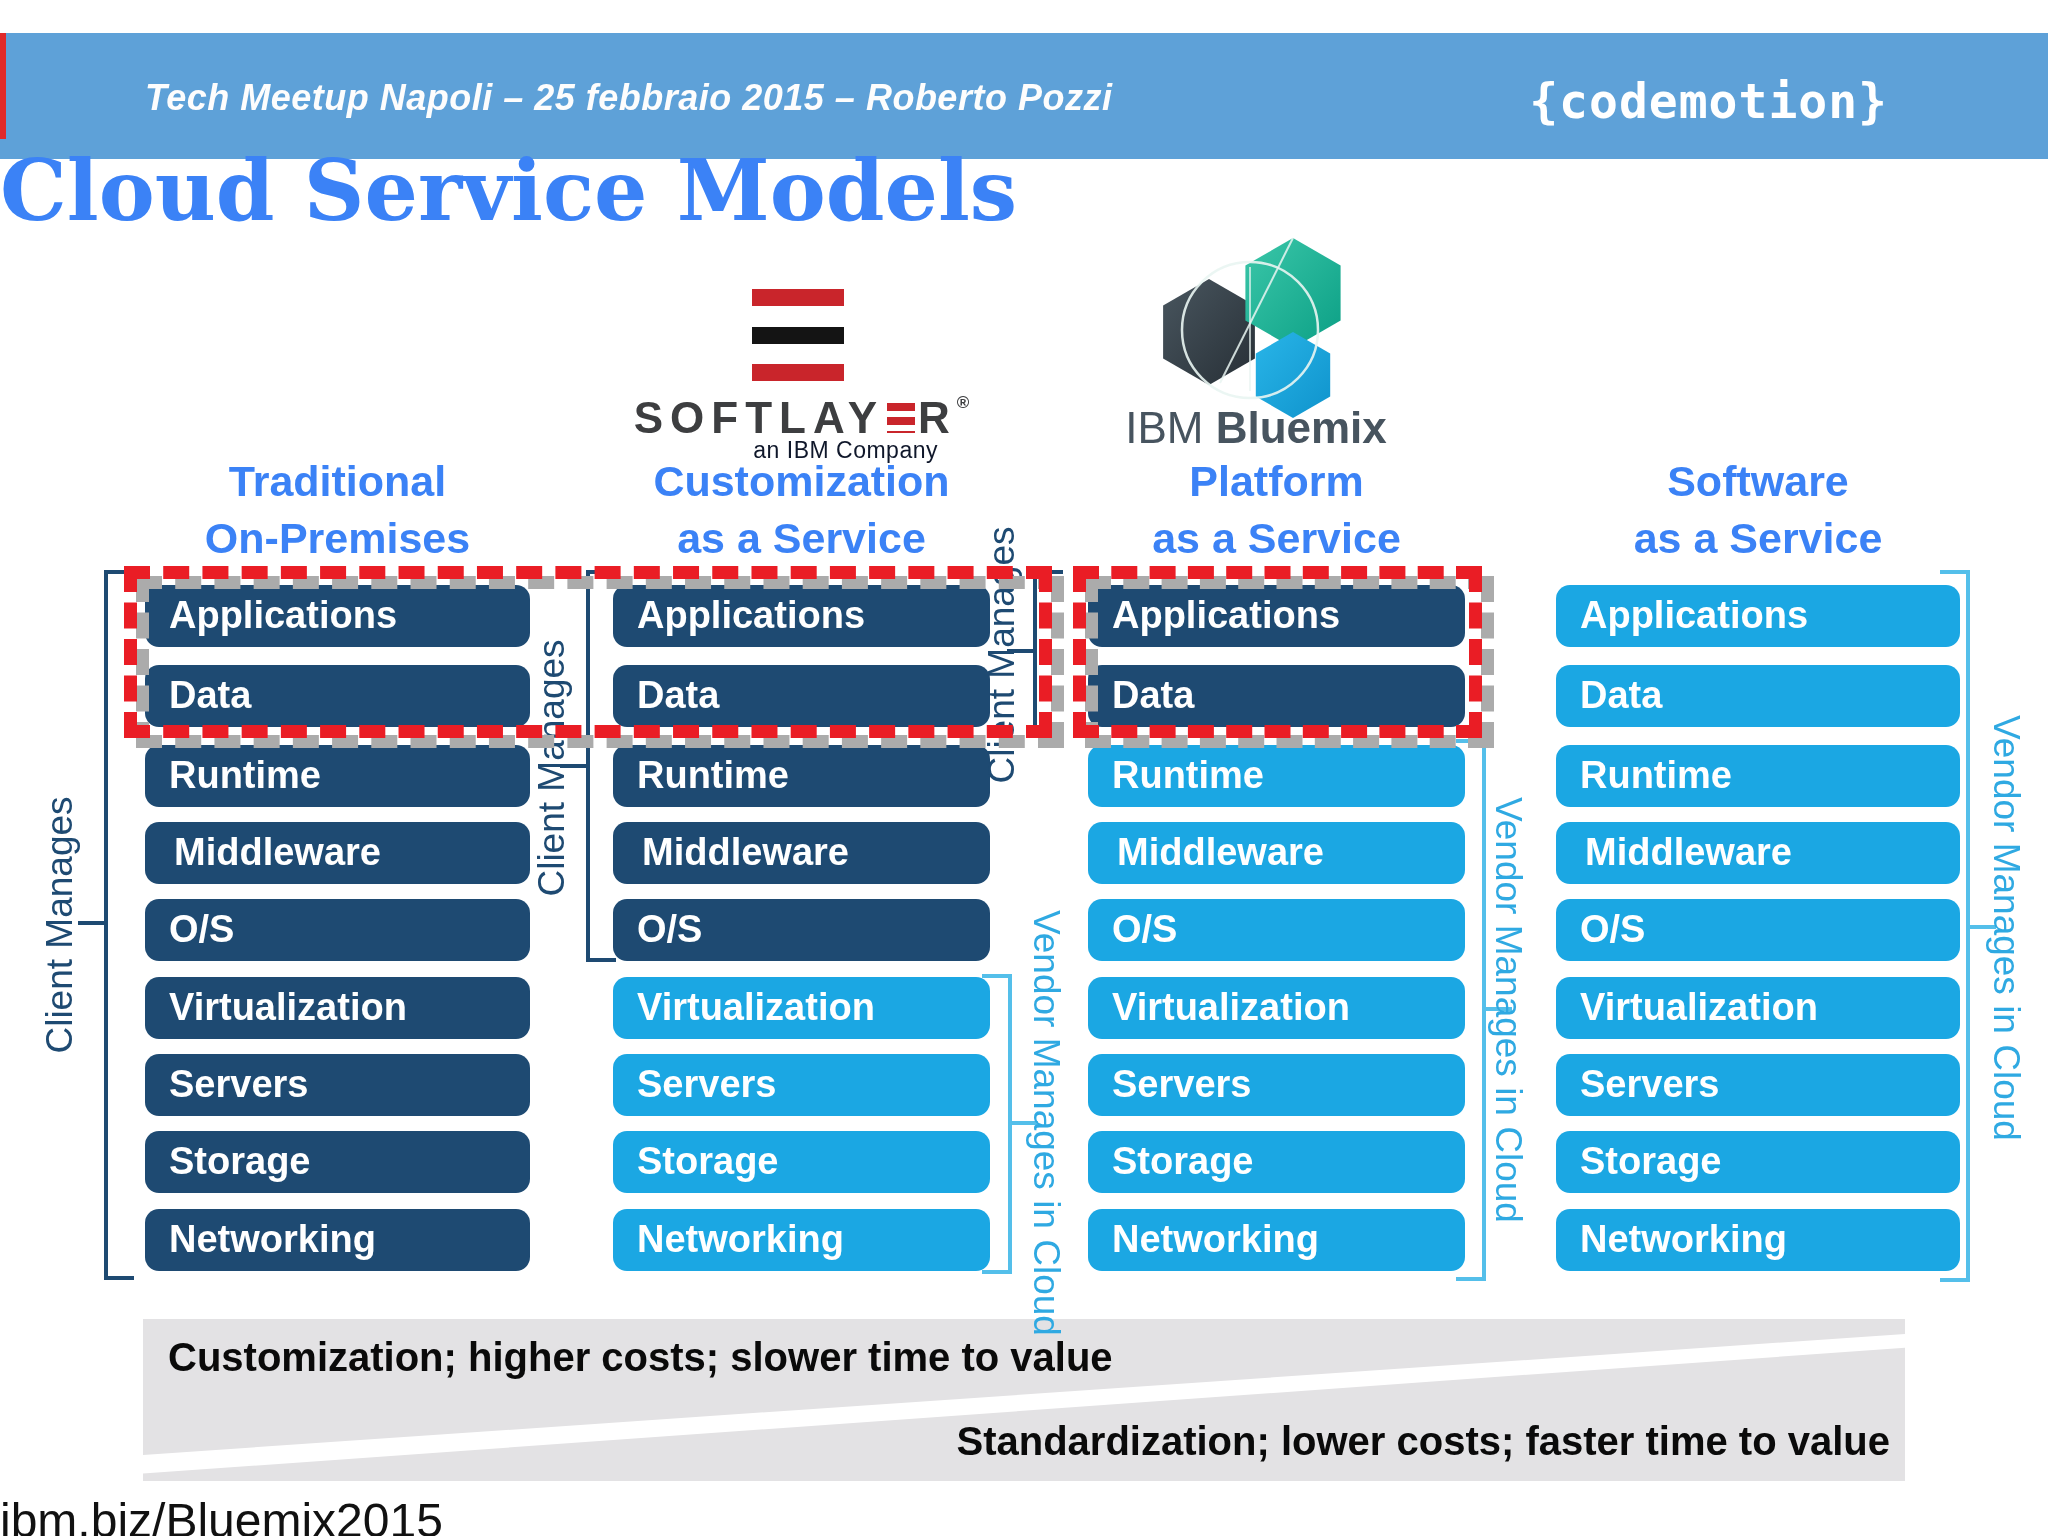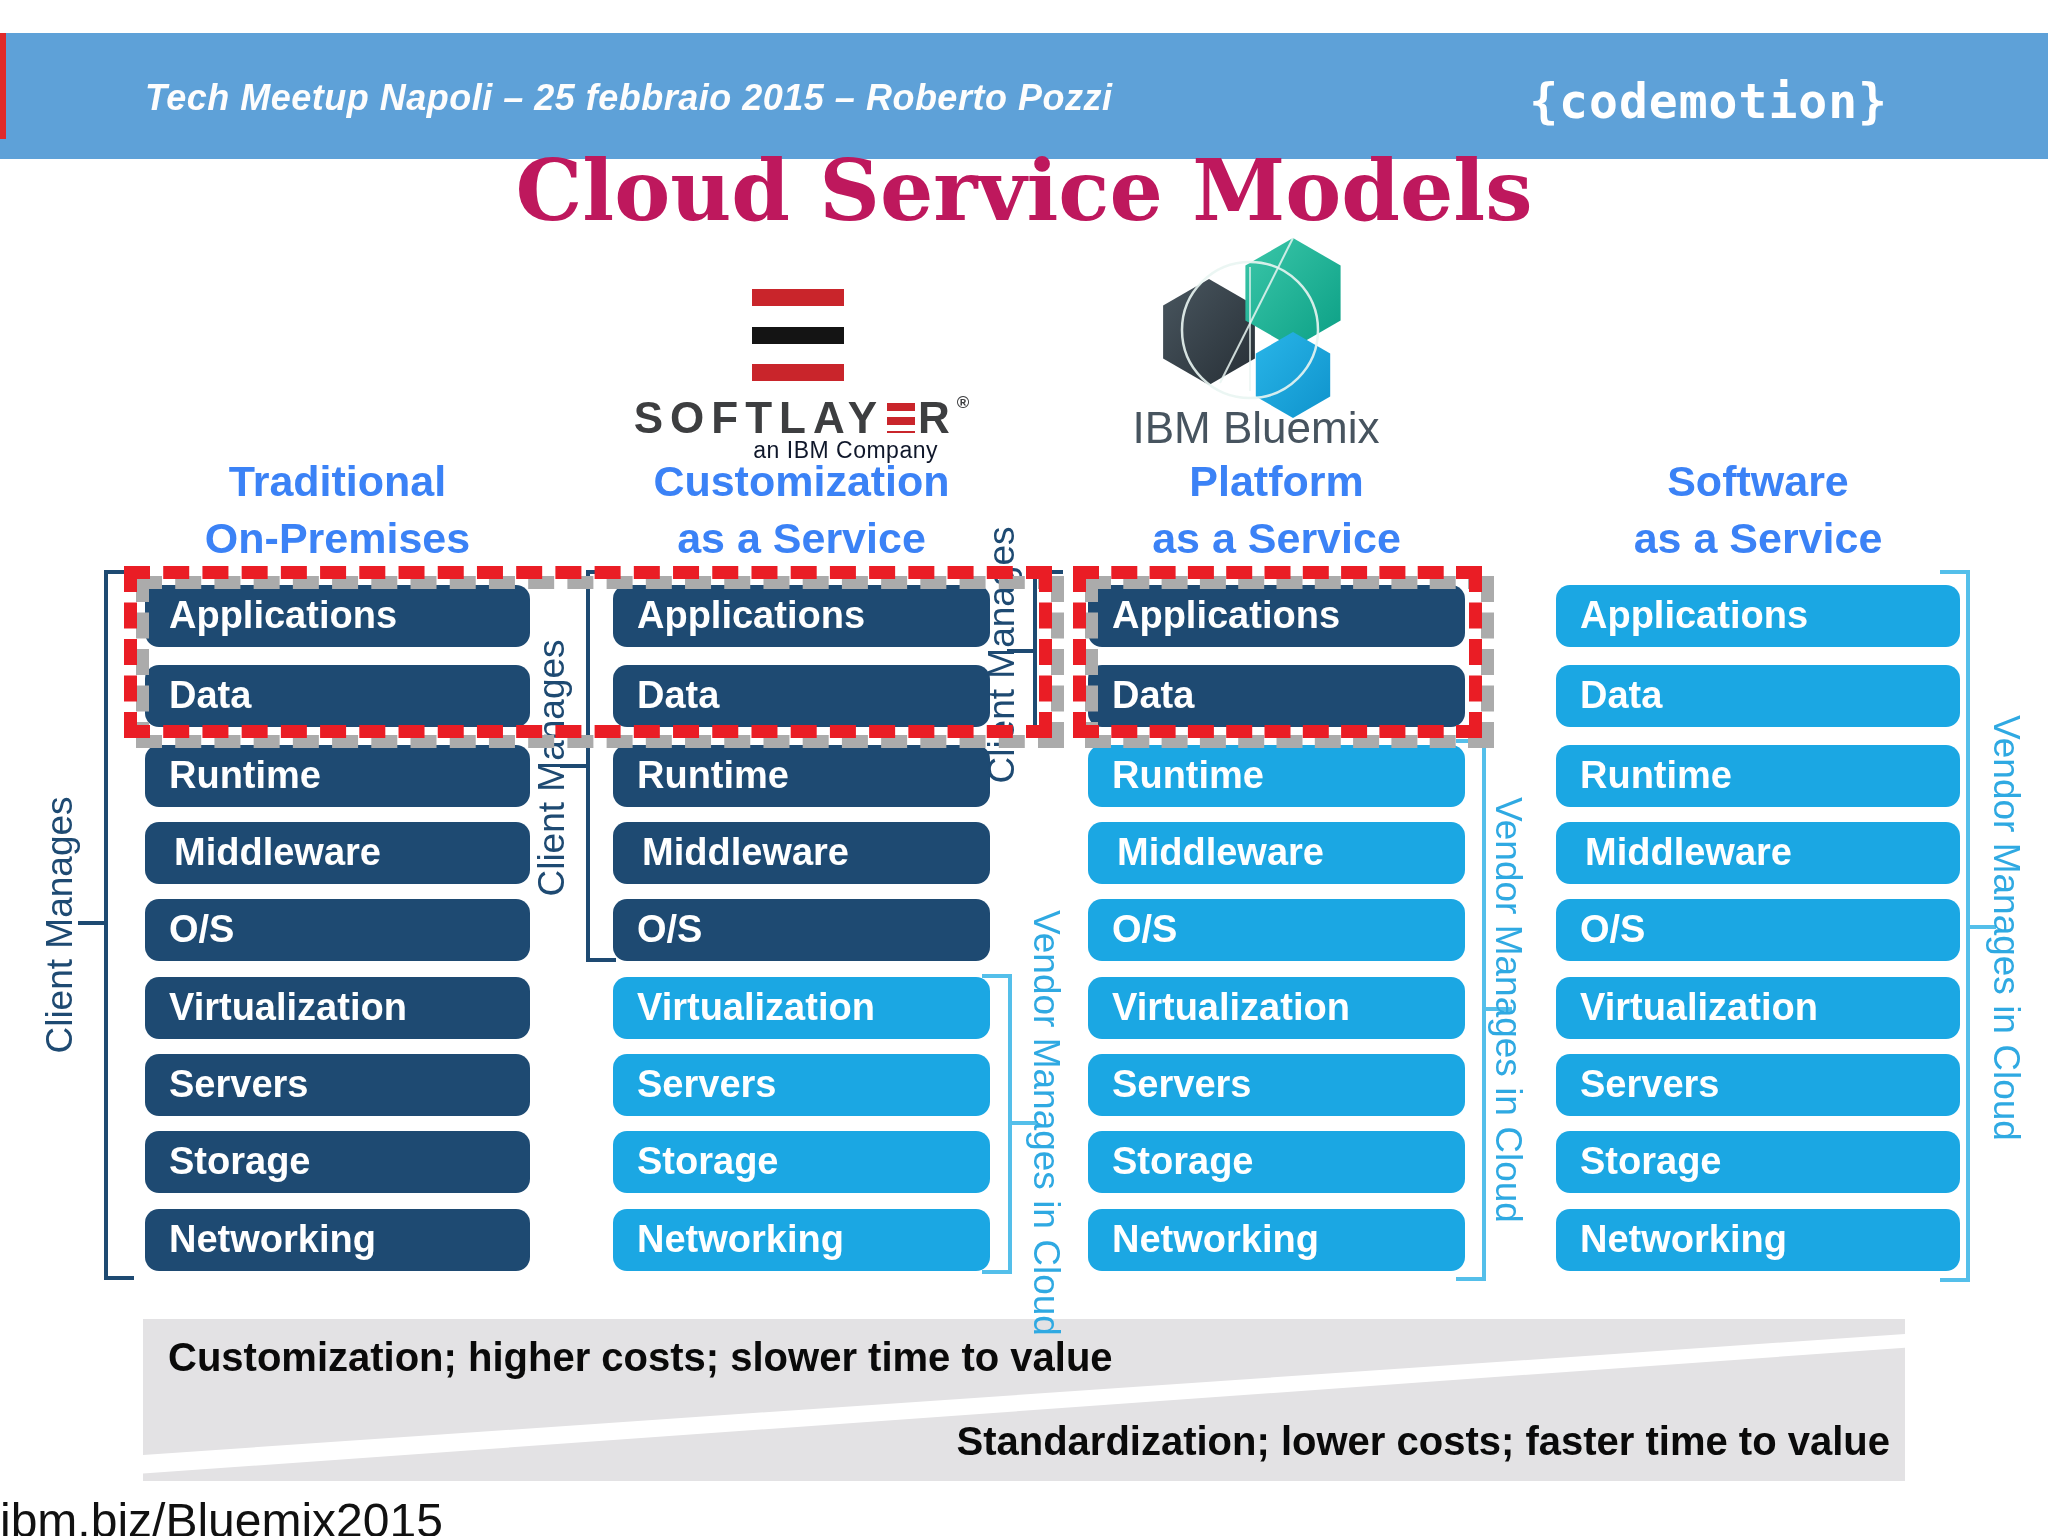--- a/index.html
+++ b/index.html
@@ -6,36 +6,36 @@
   body{font-family:"Liberation Sans", sans-serif;}
   #slide{position:relative;width:2048px;height:1536px;background:#ffffff;overflow:hidden;margin-top:33px;}
 
   
   #header-bar{position:absolute;left:0;top:0;width:2048px;height:126px;background:#5EA1D8;}
   #red-strip{position:absolute;left:0;top:0;width:6px;height:106px;background:#E02A2A;}
   #meeting-info{position:absolute;left:145px;top:44px;font-size:36px;font-weight:700;font-style:italic;color:#FDFDFD;letter-spacing:0.5px;}
   #brand{position:absolute;right:160px;top:40px;font-family:"DejaVu Sans Mono", monospace;font-size:48px;font-weight:700;color:#FFFFFF;letter-spacing:1px;}
 
   
-  #page-title{position:absolute;left:0;top:108px;width:2048px;text-align:center;font-family:"DejaVu Serif", serif;font-size:84px;font-weight:700;color:#be185d;}
+  #page-title{position:absolute;left:0;top:108px;width:2048px;font-family:"DejaVu Serif", serif;font-size:84px;font-weight:700;color:#3b82f6;}
 
   
   #softlayer{position:absolute;left:613px;top:0;width:377px;height:430px;}
   .sl-bar{position:absolute;left:139px;width:92px;height:17px;}
   #sl-bar1{top:256px;background:#C9252B;}
   #sl-bar2{top:294px;background:#141414;}
   #sl-bar3{top:331px;background:#C9252B;}
   #sl-word{position:absolute;left:0;top:360px;width:100%;text-align:center;font-size:44px;font-weight:600;letter-spacing:7px;color:#3D3E40;white-space:nowrap;}
   .sl-ebars{display:inline-block;width:28px;height:30px;margin:0 3px;background:repeating-linear-gradient(180deg,#C9252B 0 8px,rgba(0,0,0,0) 8px 14px);}
   .sl-reg{font-size:17px;vertical-align:top;letter-spacing:0;}
   #sl-tagline{position:absolute;left:0;top:404px;width:100%;box-sizing:border-box;padding-right:52px;text-align:right;font-size:23px;color:#0f172a;letter-spacing:0.5px;}
 
   #bluemix-icon{position:absolute;left:1150px;top:200px;}
   #bluemix-word{position:absolute;left:1106px;top:370px;width:300px;text-align:center;font-size:44px;color:#47545F;white-space:nowrap;}
-  #bluemix-word .bold{font-weight:400;}
+  #bluemix-word .bold{font-weight:700;}
 
   
   .col{position:absolute;top:0;height:1536px;}
   #col1{left:145px;width:385px;}
   #col2{left:613px;width:377px;}
   #col3{left:1088px;width:377px;}
   #col4{left:1556px;width:404px;}
   .col-title{position:absolute;left:-40px;right:-40px;top:420px;text-align:center;font-size:43px;font-weight:700;color:#3b82f6;line-height:57px;}
   .box{position:absolute;left:0;width:100%;height:62px;border-radius:14px;box-sizing:border-box;
        color:#fff;font-weight:700;font-size:38px;line-height:61px;padding-left:24px;z-index:1;}

